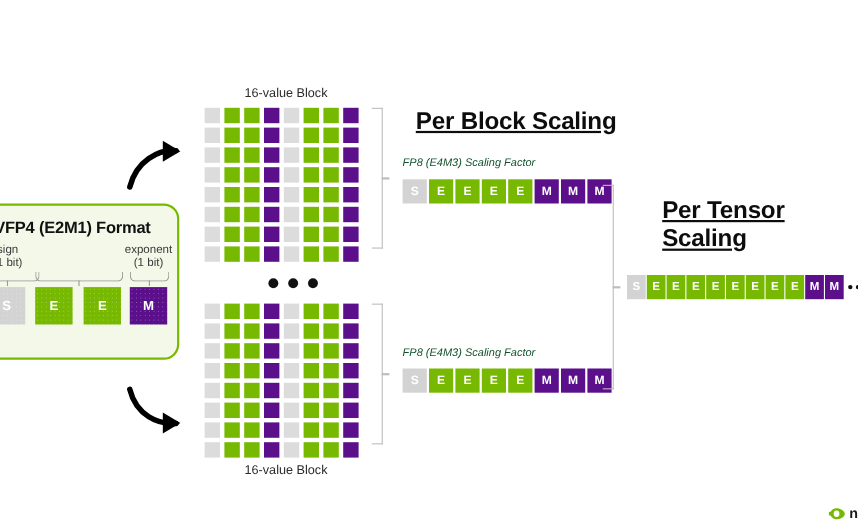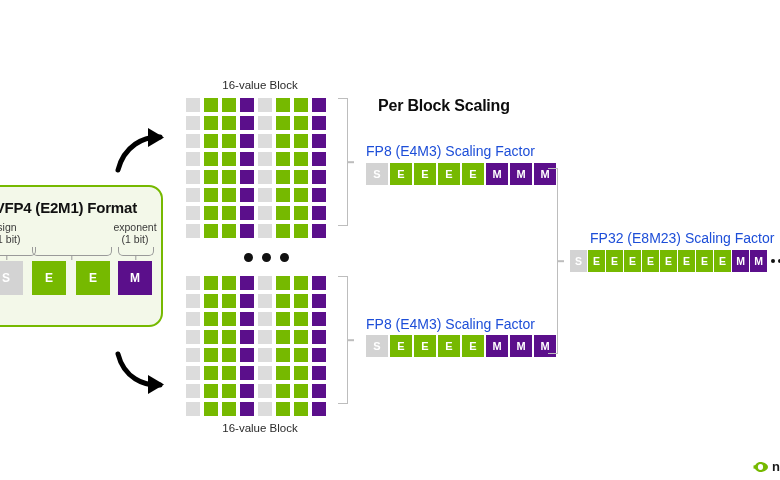--- a/index.html
+++ b/index.html
@@ -75,22 +75,22 @@
   .sqbracket{
     box-sizing:border-box;
     border:1.6px solid #bdbdbd;border-left:none;
   }
   .sqbracket:after{
     content:"";position:absolute;right:-7px;top:50%;width:7px;height:1.6px;
     background:#bdbdbd;transform:translateY(-50%);
   }
 
   
-  .headline{font-size:16px;font-weight:bold;color:#0d0d0d;letter-spacing:-0.2px;}
-  .subhead{font-size:14px;color:#1d4ed8;}
+  .headline{font-size:22px;font-weight:bold;color:#0d0d0d;letter-spacing:-0.2px;text-decoration:underline;}
+  .subhead{font-size:10px;color:#14532d;font-style:italic;}
 
   
   .sfrow{display:flex;gap:2px;align-items:center;}
   .sfcell{
     width:22px;height:22px;display:flex;align-items:center;justify-content:center;
     font-size:11px;font-weight:bold;color:#ffffff;
   }
   .sfcell.s{background:#d3d3d3;}
   .sfcell.e{background:#76b900;}
   .sfcell.m{background:#5b0f8b;}
@@ -314,21 +314,21 @@
       <div class="sfcell e tex">E</div>
       <div class="sfcell e tex">E</div>
       <div class="sfcell e tex">E</div>
       <div class="sfcell m tex">M</div>
       <div class="sfcell m tex">M</div>
       <div class="sfcell m tex">M</div>
     </div>
 
   <div class="abs sqbracket" style="left:548px;top:168px;width:10px;height:186px;"></div>
 
-  <div class="abs subhead" style="left:590px;top:230px;">FP32 (E8M23) Scaling Factor</div>
+  <div class="abs headline" style="left:602px;top:178px;">Per Tensor Scaling</div>
   <div class="abs fp32row" id="fp32-row" style="left:570px;top:250px;">
       <div class="fp32cell s">S</div>
       <div class="fp32cell e tex">E</div>
       <div class="fp32cell e tex">E</div>
       <div class="fp32cell e tex">E</div>
       <div class="fp32cell e tex">E</div>
       <div class="fp32cell e tex">E</div>
       <div class="fp32cell e tex">E</div>
       <div class="fp32cell e tex">E</div>
       <div class="fp32cell e tex">E</div>

